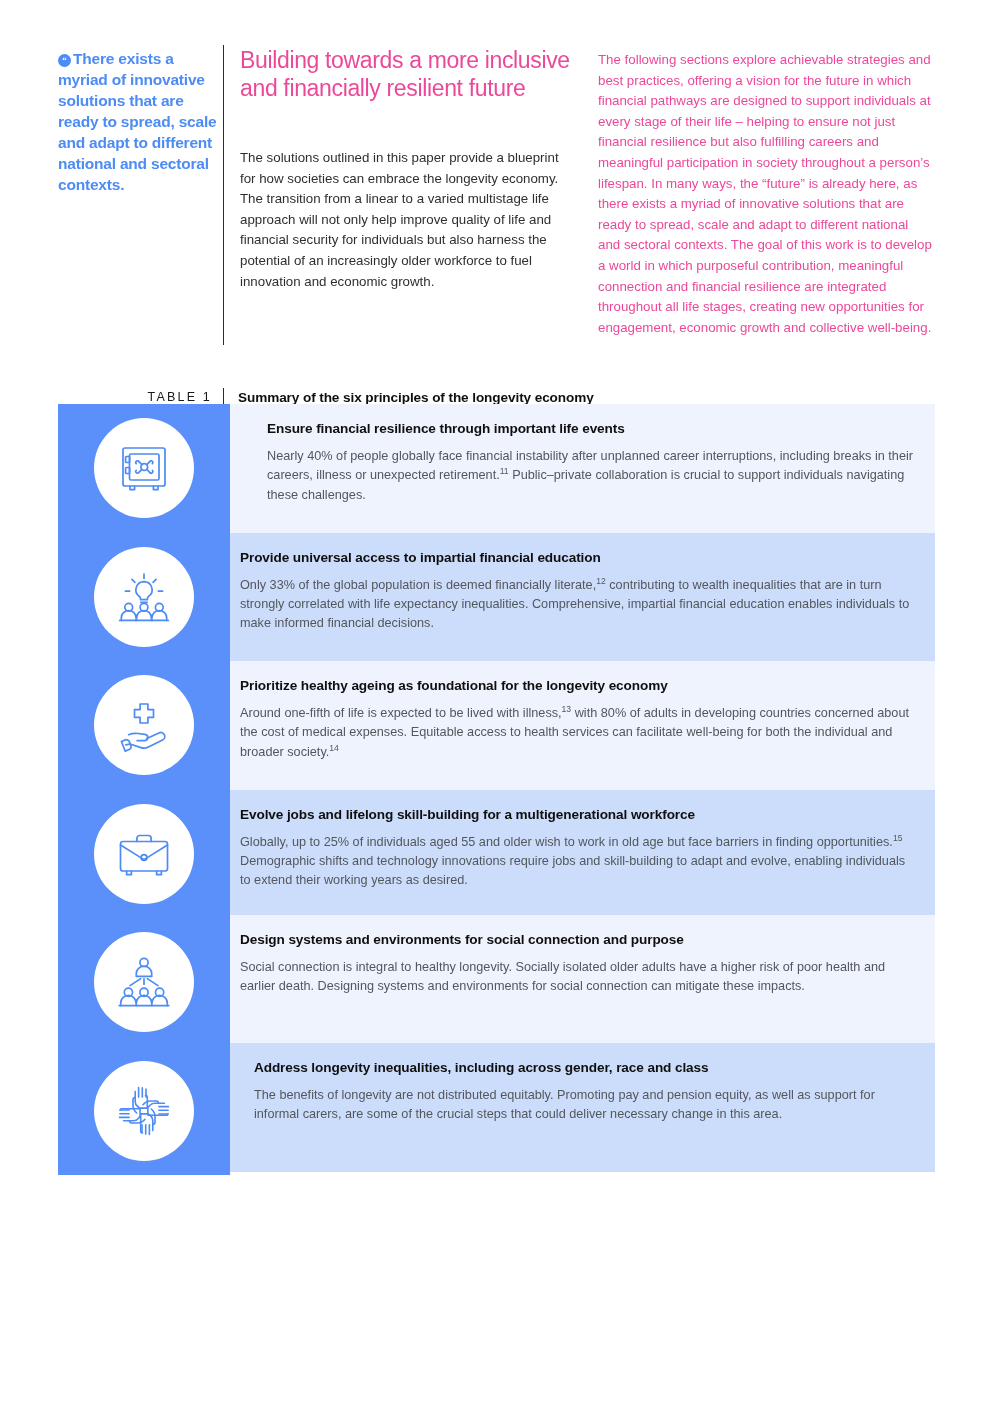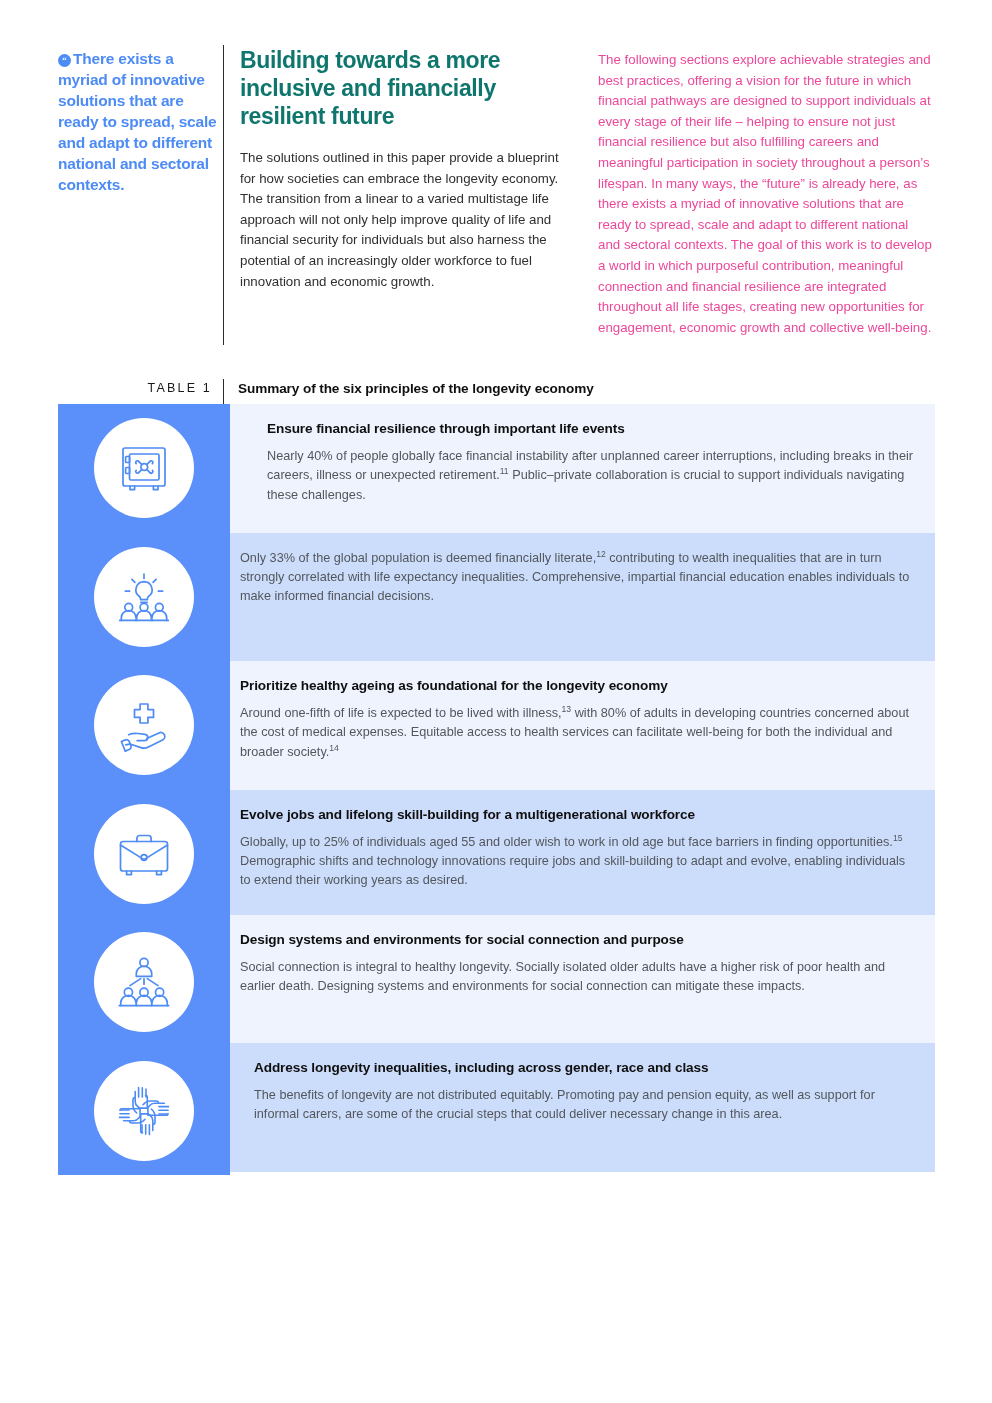--- a/index.html
+++ b/index.html
@@ -64,23 +64,23 @@
     height: 300px;
     background: #2b2b2b;
   }
 
   .headline {
     position: absolute;
     left: 240px;
     top: 46px;
     width: 330px;
     font-size: 23px;
-    font-weight: bold;
+    font-weight: normal;
     line-height: 28px;
-    color: #0f766e;
+    color: #ec4899;
     letter-spacing: -0.35px;
   }
 
   .intro-col {
     position: absolute;
     left: 240px;
     top: 148px;
     width: 330px;
     font-size: 13.3px;
     line-height: 20.6px;
@@ -94,21 +94,21 @@
     width: 336px;
     font-size: 13.3px;
     line-height: 20.6px;
     color: #ec4899;
   }
 
   
   .table-header {
     position: absolute;
     left: 0;
-    top: 379px;
+    top: 388px;
     width: 992px;
     height: 26px;
   }
   .table-label {
     position: absolute;
     left: 0;
     top: 2px;
     width: 212px;
     text-align: right;
     font-size: 12.5px;
@@ -313,20 +313,21 @@
       </g>
     </svg>
         </div>
       </div>
     <div class="rows">
         <div class="trow light" style="height: 128.5px; padding-left: 37px;">
           <div class="trow-title">Ensure financial resilience through important life events</div>
           <div class="trow-body">Nearly 40% of people globally face financial instability after unplanned career interruptions, including breaks in their careers, illness or unexpected retirement.<sup>11</sup> Public–private collaboration is crucial to support individuals navigating these challenges.</div>
         </div>
         <div class="trow dark" style="height: 128.5px;">
+          <div class="trow-title">Provide universal access to impartial financial education</div>
           <div class="trow-body">Only 33% of the global population is deemed financially literate,<sup>12</sup> contributing to wealth inequalities that are in turn strongly correlated with life expectancy inequalities. Comprehensive, impartial financial education enables individuals to make informed financial decisions.</div>
         </div>
         <div class="trow light" style="height: 128.5px;">
           <div class="trow-title">Prioritize healthy ageing as foundational for the longevity economy</div>
           <div class="trow-body">Around one-fifth of life is expected to be lived with illness,<sup>13</sup> with 80% of adults in developing countries concerned about the cost of medical expenses. Equitable access to health services can facilitate well-being for both the individual and broader society.<sup>14</sup></div>
         </div>
         <div class="trow dark" style="height: 125px;">
           <div class="trow-title">Evolve jobs and lifelong skill-building for a multigenerational workforce</div>
           <div class="trow-body">Globally, up to 25% of individuals aged 55 and older wish to work in old age but face barriers in finding opportunities.<sup>15</sup> Demographic shifts and technology innovations require jobs and skill-building to adapt and evolve, enabling individuals to extend their working years as desired.</div>
         </div>

